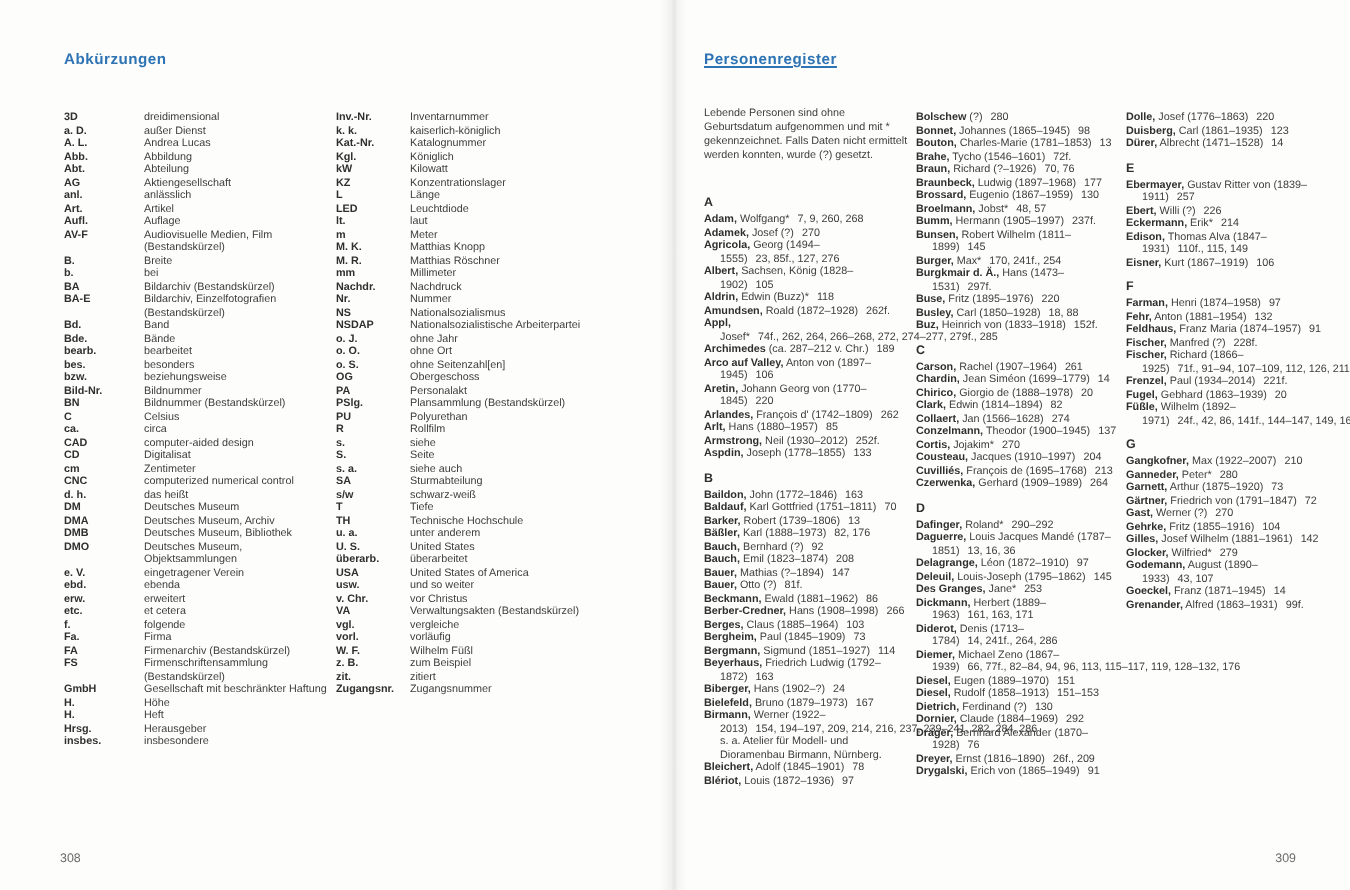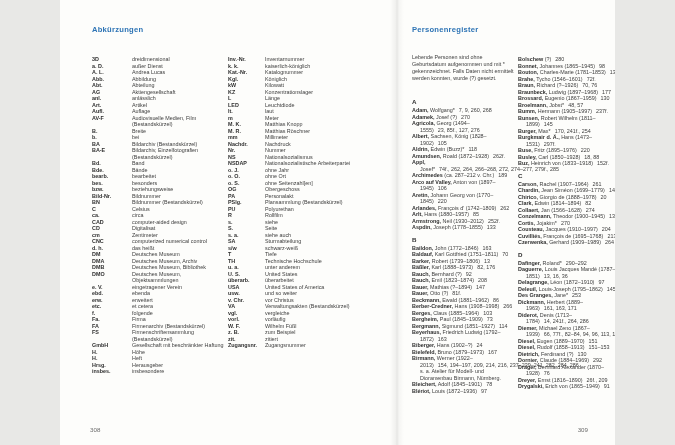--- a/index.html
+++ b/index.html
@@ -1,31 +1,31 @@
 <!DOCTYPE html>
 <html style="--accent: #2e74b5;"><head>
 <meta charset="utf-8">
 <style>
   html,body{margin:0;padding:0;background:#e8e8e6;}
   .spread{
-    position:relative;width:555px;height:445px;margin:0 auto;
+    position:relative;width:675px;height:445px;margin:0 auto;
     background:#fdfdfb;overflow:hidden;
     font-family:"Liberation Sans",sans-serif;color:#3d3d3d;
     -webkit-font-smoothing:antialiased;
   }
   .gutter{
     position:absolute;left:330px;top:0;width:14px;height:100%;
     background:linear-gradient(90deg,rgba(0,0,0,0) 0%,rgba(0,0,0,0.05) 40%,rgba(0,0,0,0.09) 50%,rgba(0,0,0,0.03) 65%,rgba(0,0,0,0) 100%);
   }
   .page-title{
     position:absolute;top:25px;font-size:7.6px;font-weight:bold;
     color:var(--accent,#2e74b5);letter-spacing:.25px;
   }
   #title-left{left:32px;}
-  #title-right{left:352px;}
+  #title-right{left:352px;text-decoration:underline;}
   .page-num{position:absolute;bottom:12px;font-size:6.2px;color:#6b6b6b;}
   #pn-left{left:30px;}
   #pn-right{right:27px;}
 
   
   .abbr-col{position:absolute;top:56px;font-size:5.4px;line-height:6.5px;}
   #abbr-col1{left:32px;width:132px;}
   #abbr-col2{left:168px;width:148px;}
   .abbr-row{display:flex;}
   #abbr-col1 .abbr{flex:0 0 40px;}

